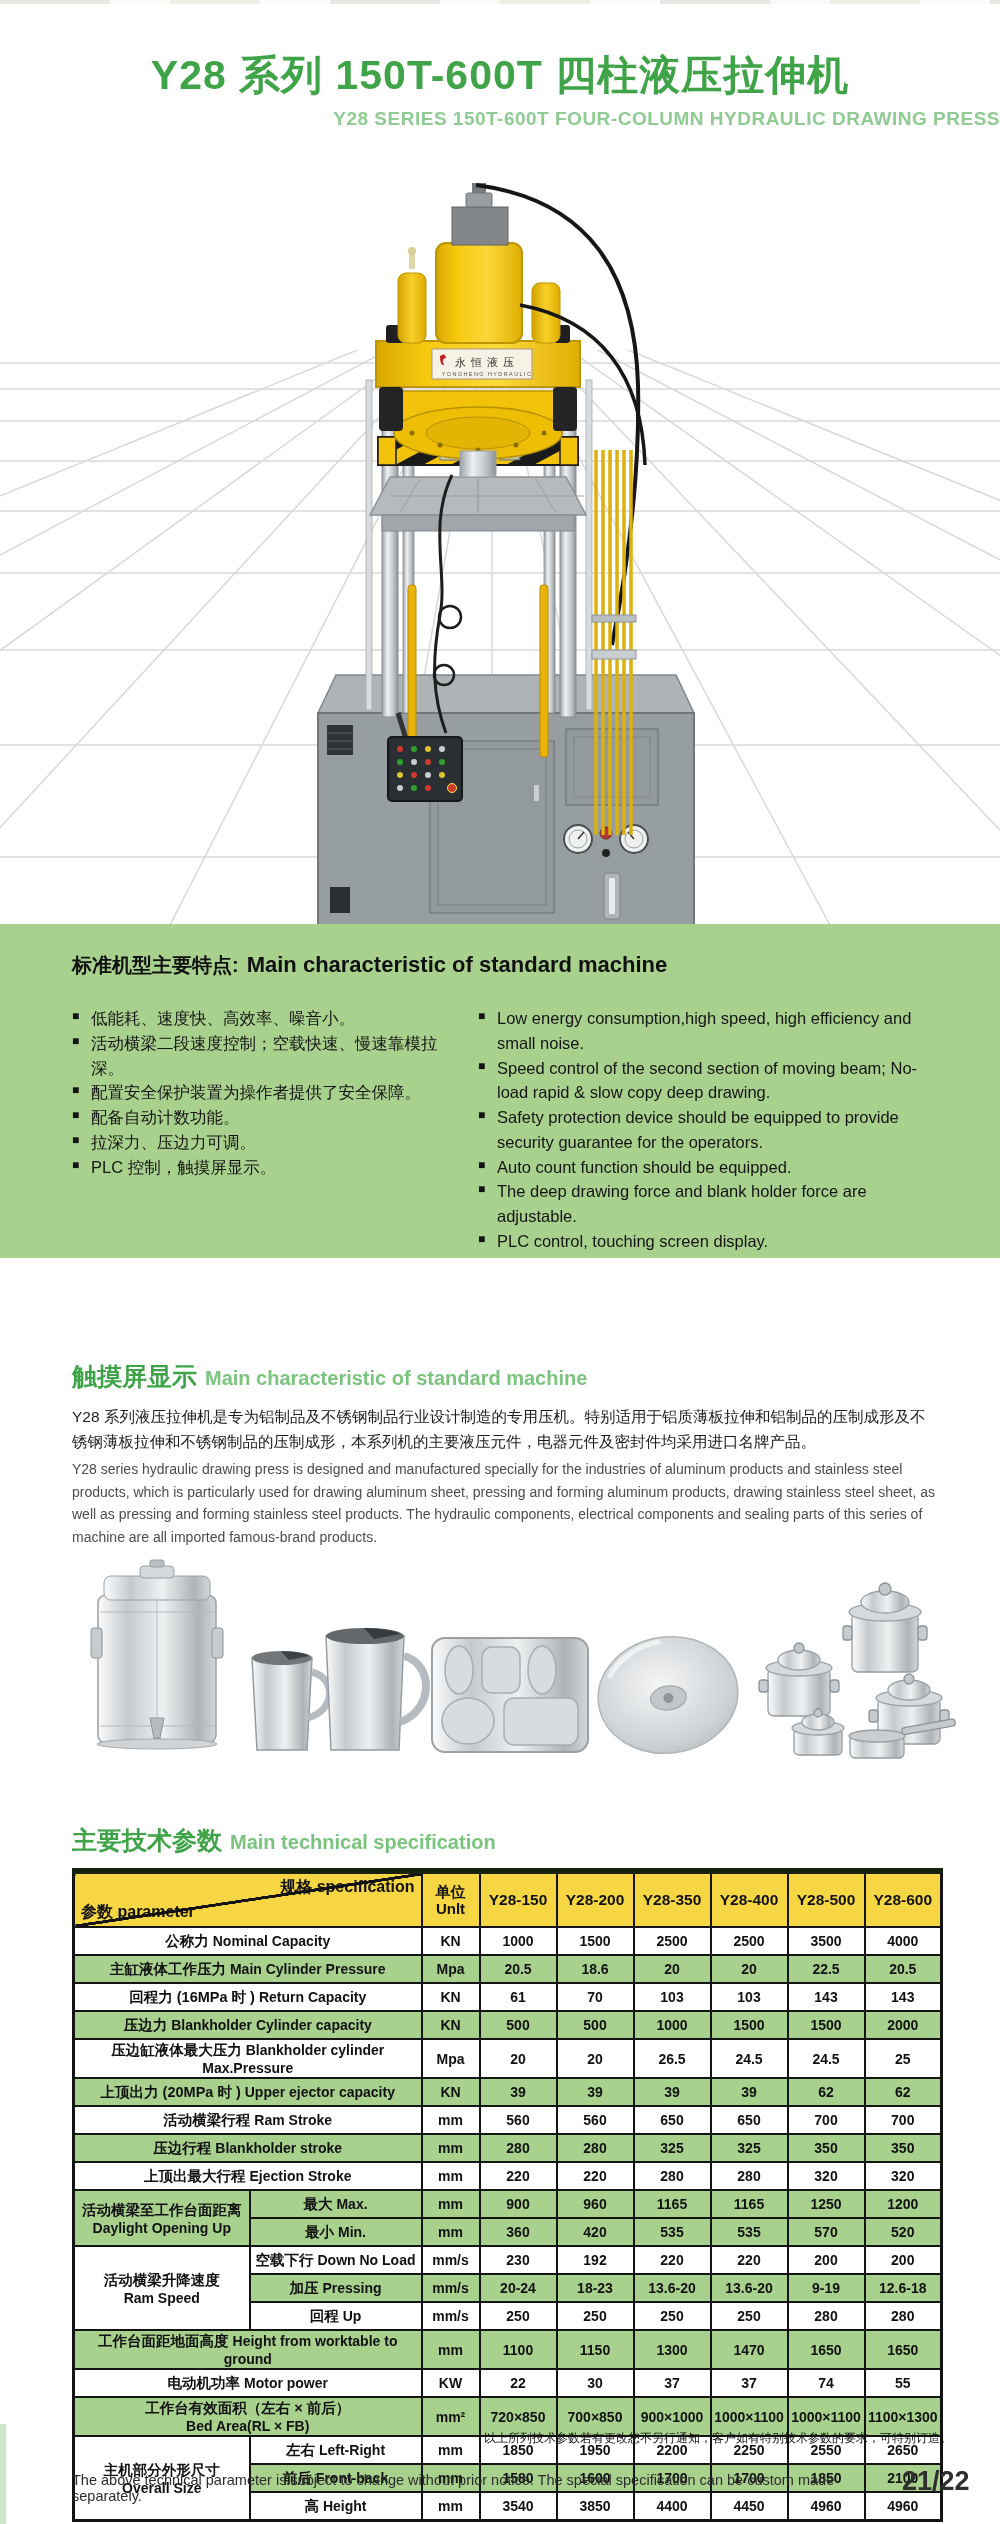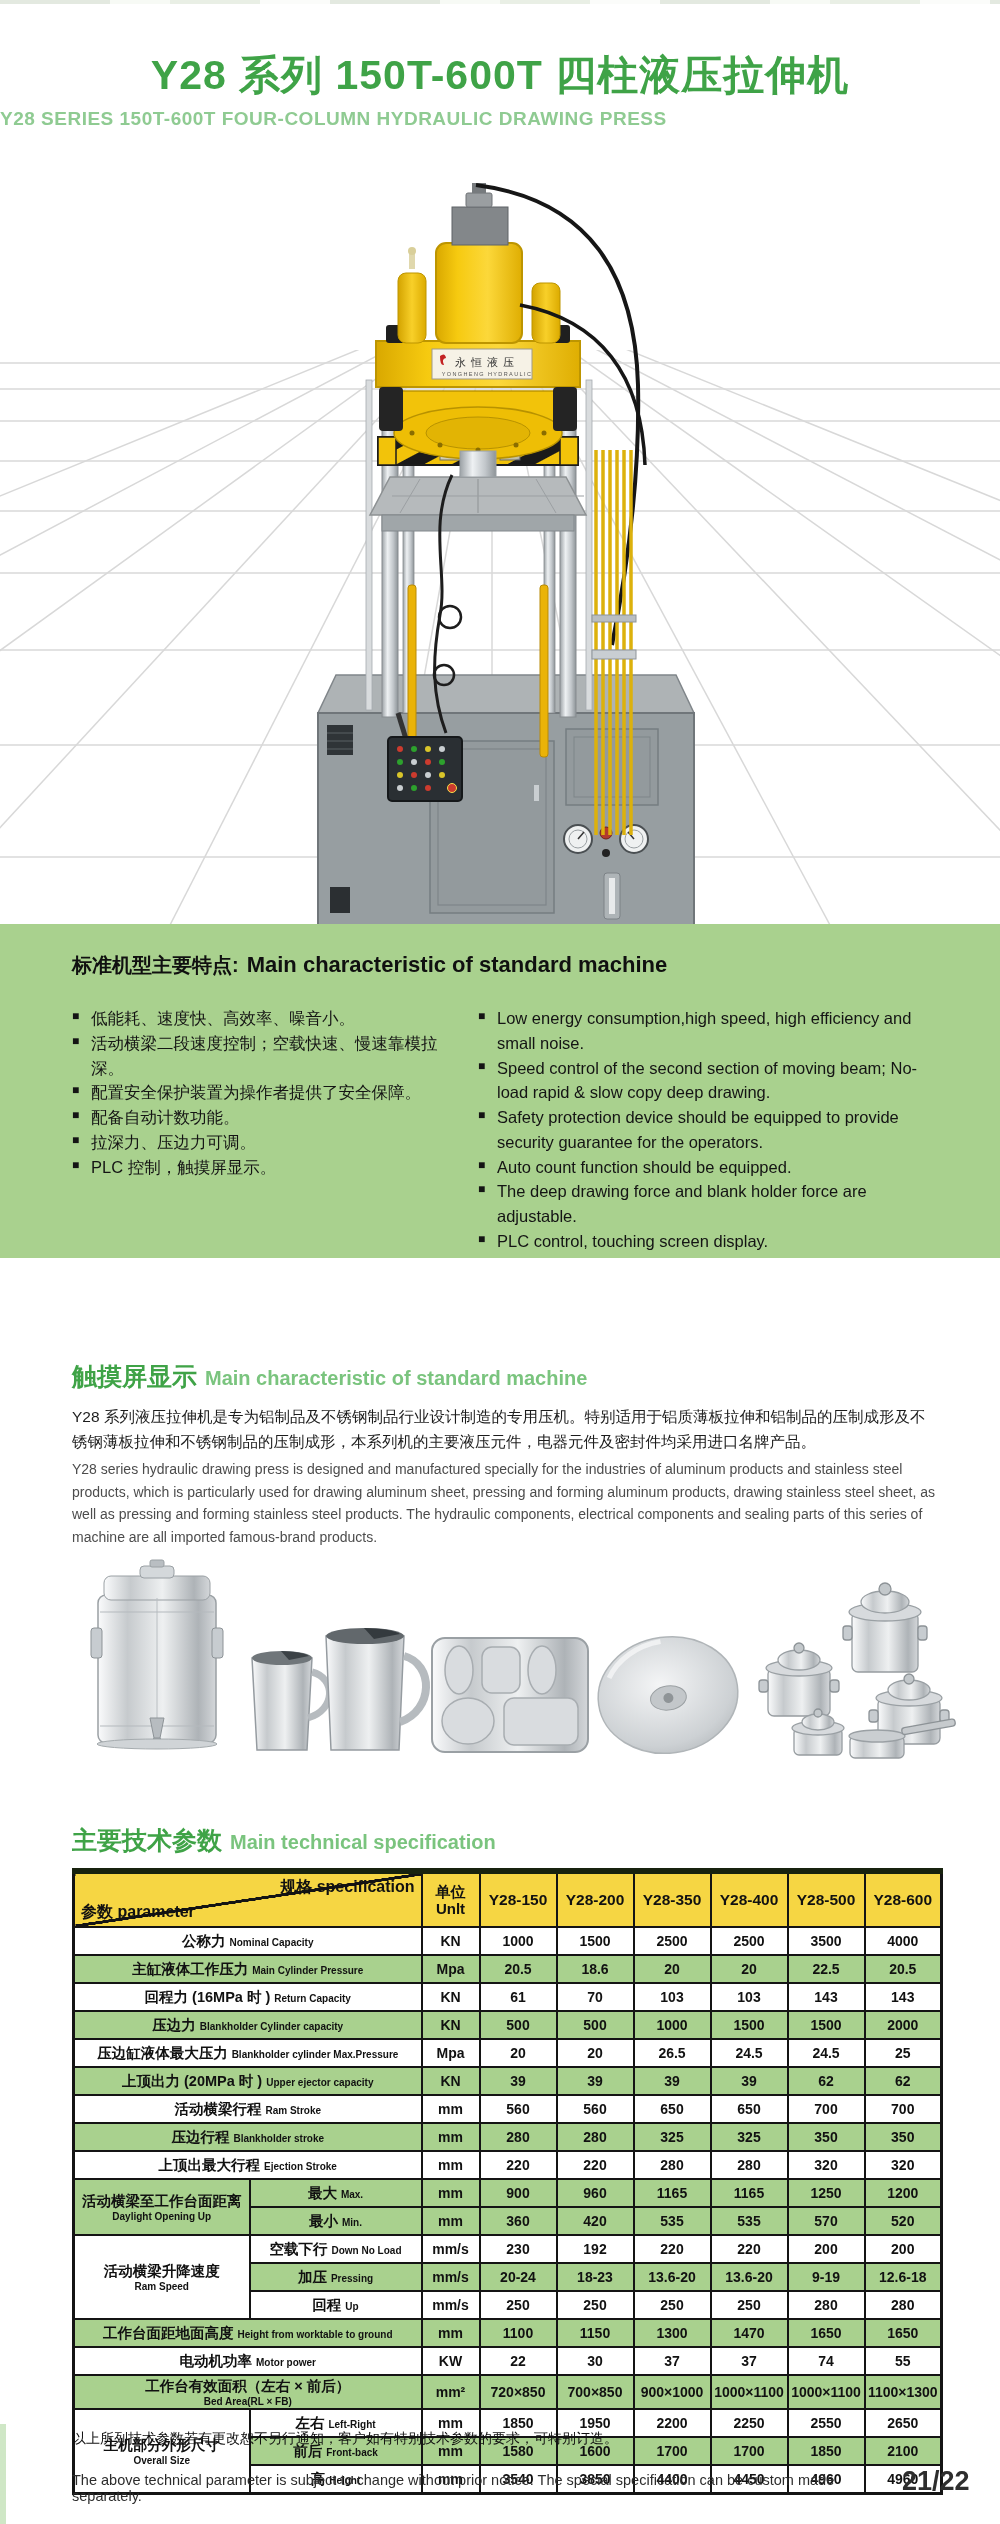--- a/index.html
+++ b/index.html
@@ -4,21 +4,21 @@
 <style>
   html,body{margin:0;padding:0;background:#ffffff;}
   .page{position:relative;width:1000px;height:2524px;margin:0 auto;background:#fff;
         font-family:"Liberation Sans","DejaVu Sans",sans-serif;overflow:hidden;}
   .top-strip{position:absolute;top:0;left:0;width:100%;height:4px;
     background:repeating-linear-gradient(90deg,#e3e9e0 0 110px,#f7faf5 110px 170px,#e9efe5 170px 260px,#fbfcfa 260px 330px);}
   .left-sliver{position:absolute;left:0;top:2424px;width:6px;height:100px;background:#cfe7c6;}
 
   .title{position:absolute;top:48px;left:0;width:100%;text-align:center;
          font-size:41px;font-weight:bold;color:#3fa347;letter-spacing:1px;}
-  .subtitle{position:absolute;top:108px;left:0;width:100%;text-align:left;
+  .subtitle{position:absolute;top:108px;left:0;width:100%;text-align:right;
             font-size:19px;font-weight:bold;color:#8fcb92;letter-spacing:.5px;}
 
   .scene{position:absolute;top:145px;left:0;width:1000px;height:780px;}
 
   .features{position:absolute;top:924px;left:0;width:1000px;height:334px;background:#a9d18e;}
   .features .hd{position:absolute;top:28px;left:72px;color:#101010;}
   .features .hd .cn{font-size:20px;font-weight:bold;}
   .features .hd .en{font-size:22px;font-weight:bold;margin-left:8px;}
   .blist{position:absolute;top:82px;font-size:16.5px;color:#141414;line-height:1.5;}
   .blist.l{left:72px;width:396px;}
@@ -45,26 +45,26 @@
   .spec-table thead th{background:#f6d643;height:50px;}
   th.corner{position:relative;background:
       linear-gradient(to bottom right,rgba(0,0,0,0) calc(50% - 1.5px),#141414 calc(50% - 1.5px),#141414 calc(50% + 1.5px),rgba(0,0,0,0) calc(50% + 1.5px)),#f6d643 !important;}
   th.corner .spec{position:absolute;top:3px;right:6px;font-size:16px;font-weight:bold;}
   th.corner .param{position:absolute;bottom:3px;left:6px;font-size:16px;font-weight:bold;}
   th.unit-h{font-size:15px;font-weight:bold;line-height:1.15;}
   th.model{font-size:15.5px;font-weight:bold;}
   .spec-table td{height:24px;font-size:14px;font-weight:600;background:#fff;}
   .spec-table td.g{background:#a9d18e;}
   .spec-table td .cn{font-size:14.5px;font-weight:bold;}
-  .spec-table td .en{font-size:10px;font-weight:bold;margin-left:4px;}
+  .spec-table td .en{font-size:14px;font-weight:bold;margin-left:4px;}
   .spec-table td.stacked .en{display:block;margin-left:0;}
   .spec-table td.group .cn{display:block;}
   .spec-table td.group .en{display:block;margin-left:0;}
 
-  .footer-cn{position:absolute;top:2430px;left:72px;width:880px;font-size:14px;color:#101010;}
+  .footer-cn{position:absolute;top:2430px;left:72px;width:880px;font-size:12px;color:#101010;text-align:right;}
   .footer-en{position:absolute;top:2472px;left:72px;width:800px;font-size:14.5px;color:#2c2c2c;}
   .page-num{position:absolute;top:2466px;left:902px;font-size:27px;font-weight:bold;color:#2e2e2e;}
 </style>
 </head>
 <body>
 
 <div class="page">
   <div class="top-strip"></div>
   <div class="left-sliver"></div>
 

